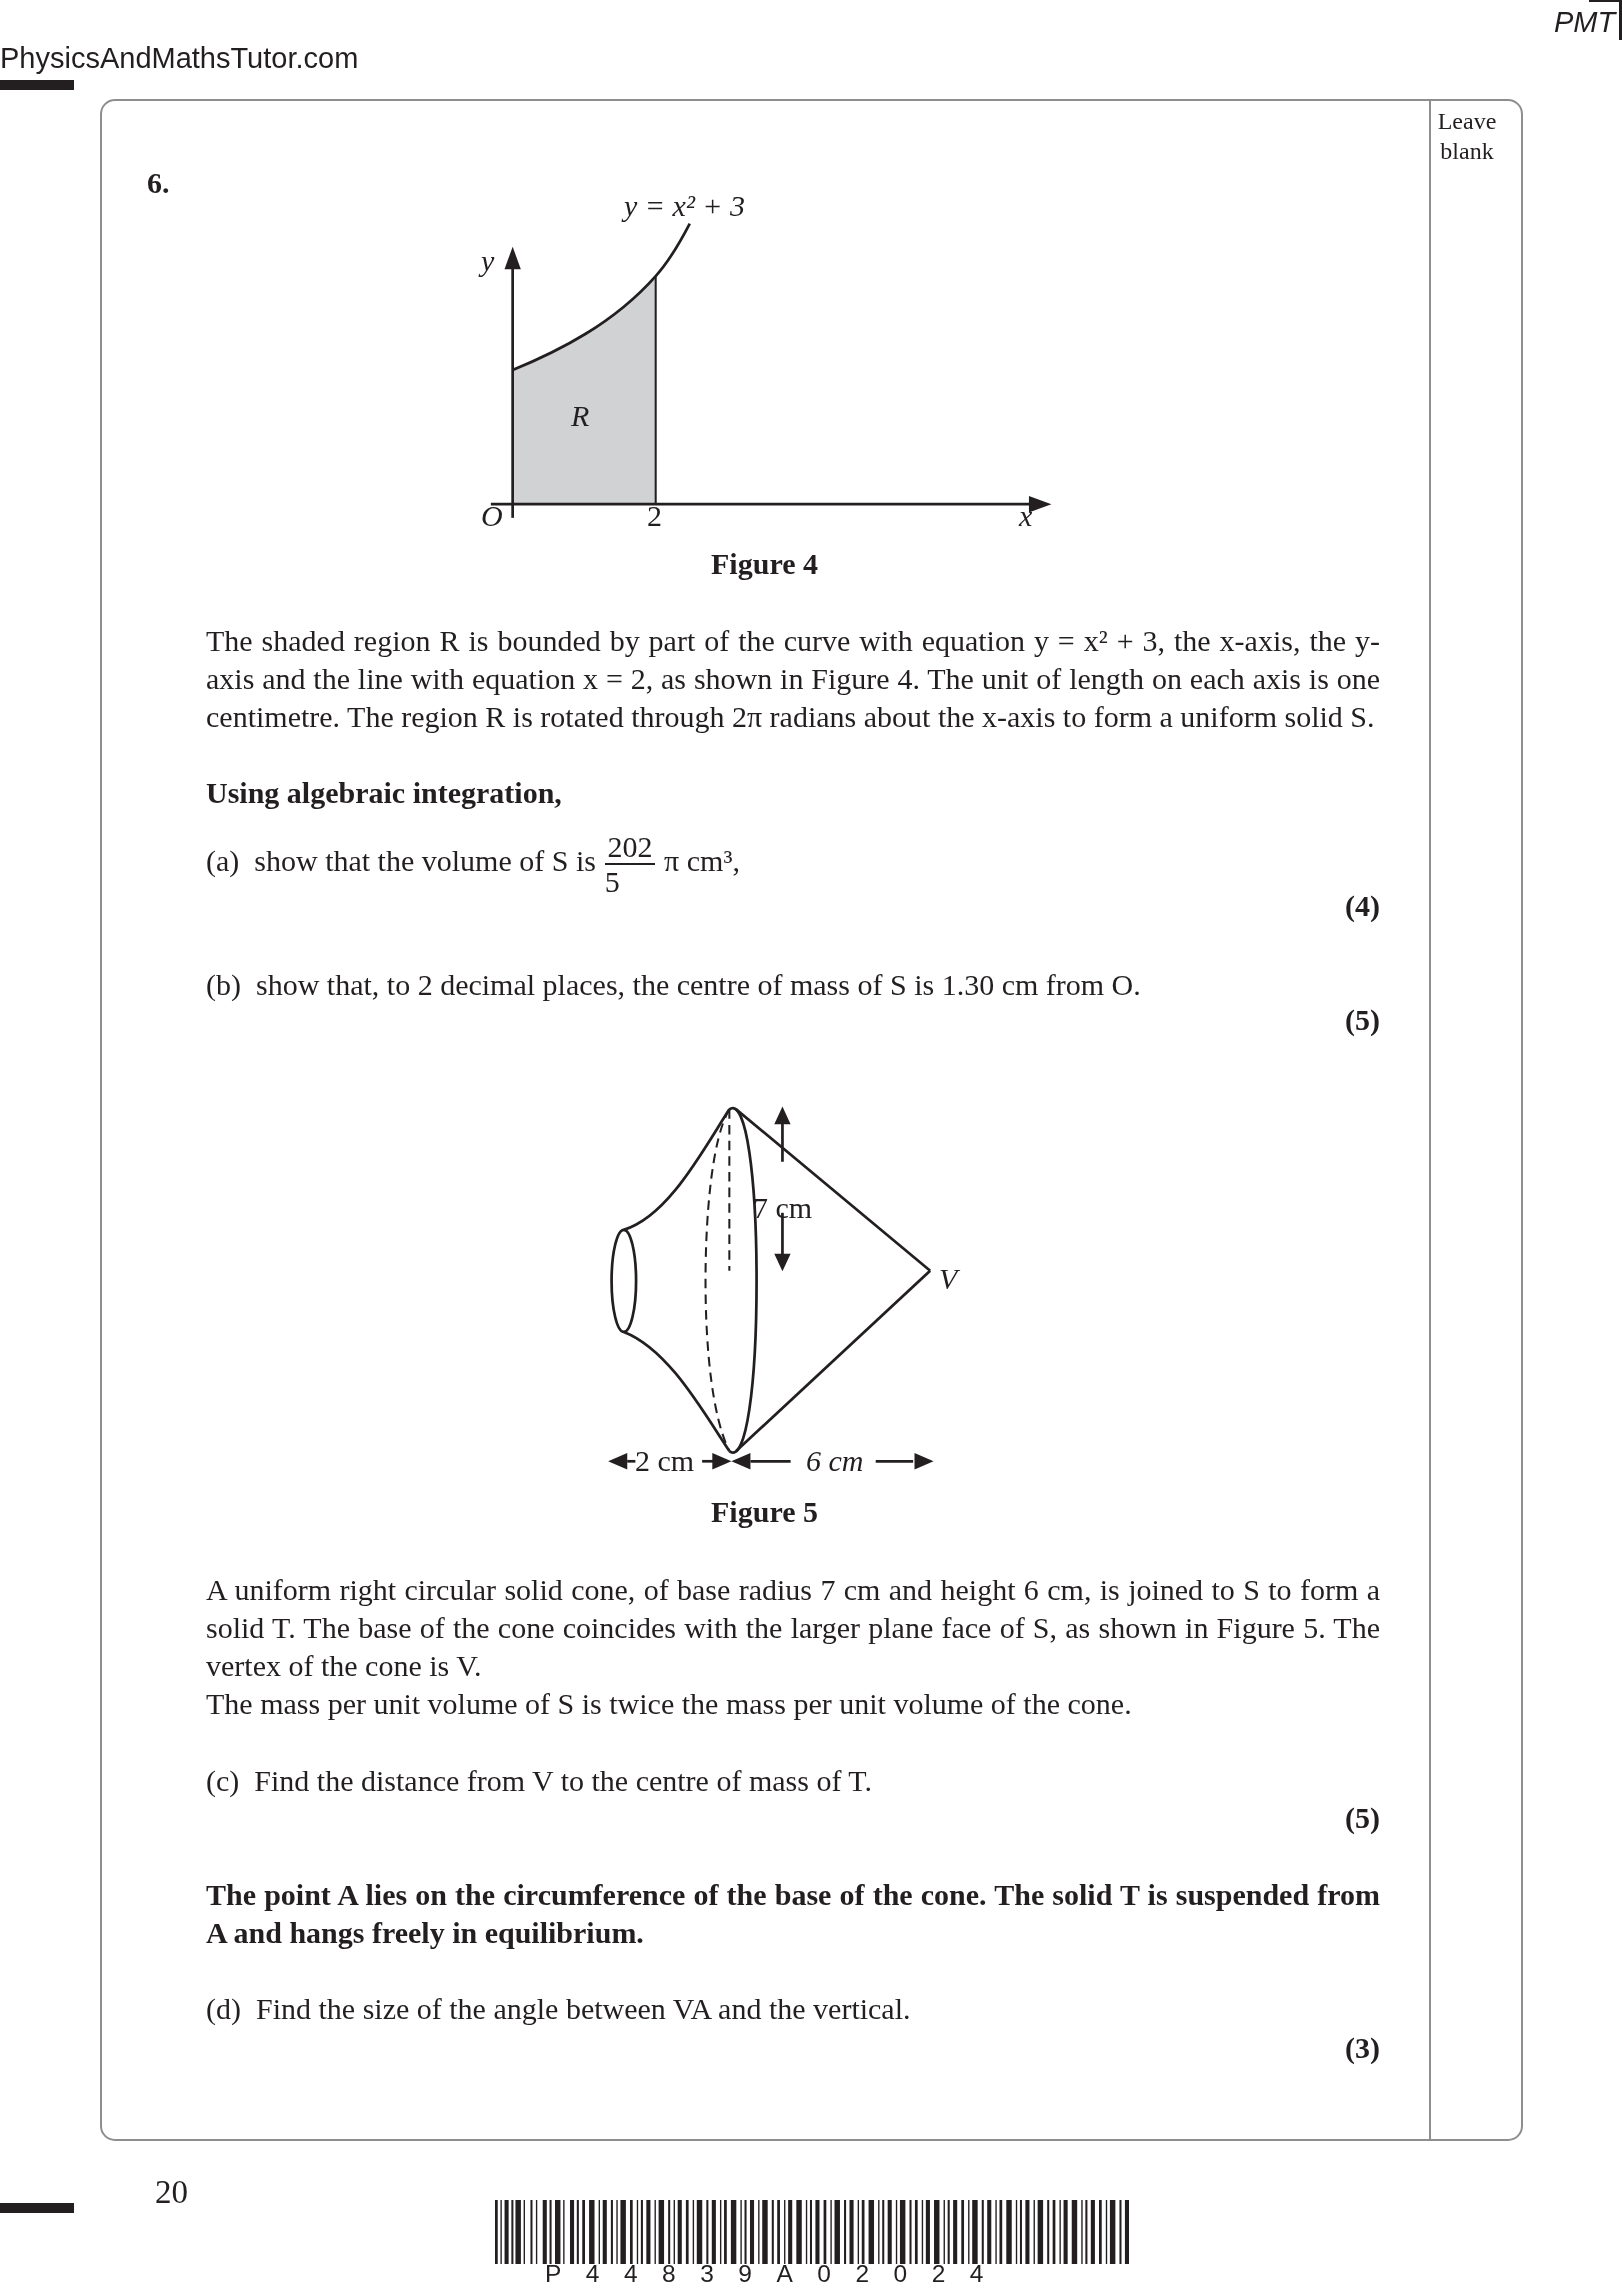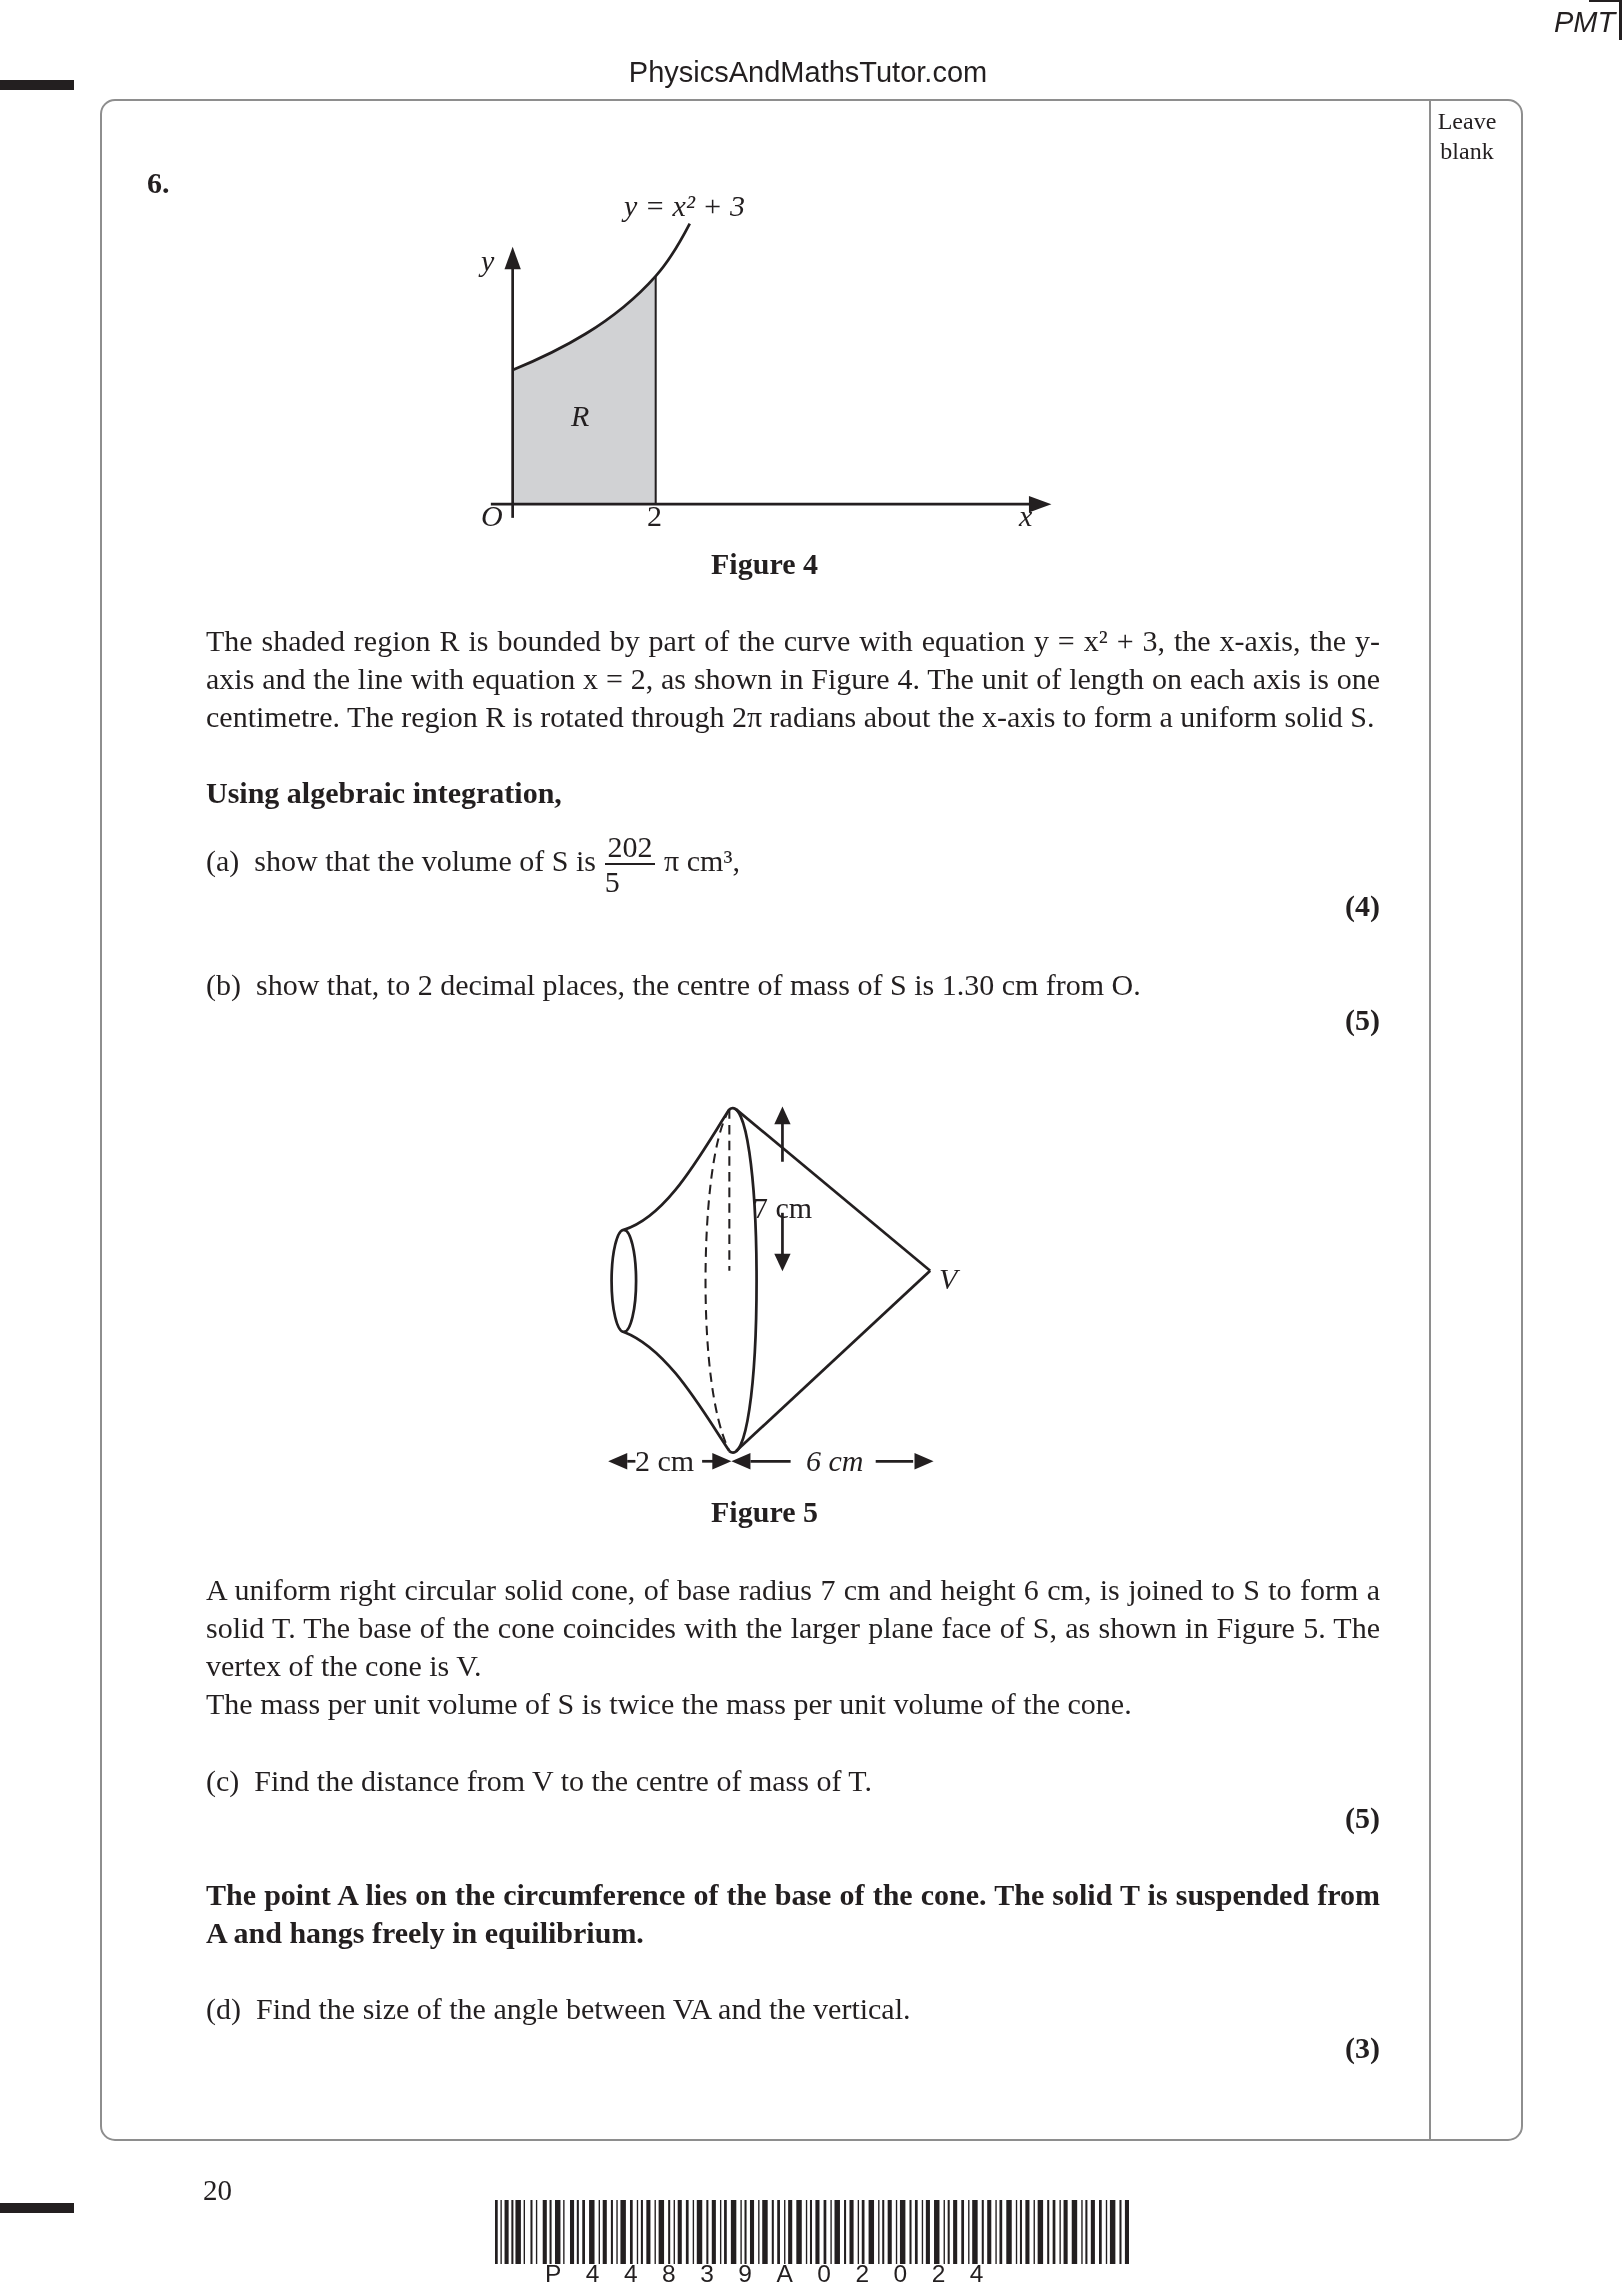--- a/index.html
+++ b/index.html
@@ -1,37 +1,37 @@
 <!DOCTYPE html>
 <html style="font-size:11px"><head>
 <meta charset="utf-8">
 <style>
   html, body { margin:0; padding:0; background:#fff; }
   body { width:1622px; height:2295px; position:relative; overflow:hidden;
          font-family:"Liberation Serif","DejaVu Serif",serif; color:#231f20; }
   .abs { position:absolute; }
   .sans { font-family:"Liberation Sans","DejaVu Sans",sans-serif; }
-  .header-site { left:0; width:1616px; top:56px; text-align:center; font-size:29px; }
+  .header-site { left:0; width:1616px; top:42px; text-align:left; font-size:29px; }
   .pmt { right:6.8px; top:5.5px; font-size:29px; font-style:italic; }
   .pmt-bar { right:0; top:0; width:2.7px; height:40px; background:#231f20; }
   .pmt-top { right:0; top:0; width:33px; height:2px; background:#231f20; }
   .side-mark { left:0; width:74px; height:9.5px; background:#231f20; }
   .frame { left:100px; top:99px; width:1423px; height:2042px; border:2.7px solid #8e8e8e;
            border-radius:15px; box-sizing:border-box; }
   .divider { left:1429px; top:100px; width:2px; height:2039px; background:#8e8e8e; }
   .leave { left:1431px; top:106px; width:72px; text-align:center; font-size:24px; line-height:30px; }
   .qnum { left:147px; top:166px; font-size:30px; font-weight:bold; }
   .para { left:206px; width:1174px; font-size:30px; line-height:38px; text-align:justify; }
   .item { left:206px; font-size:30px; line-height:38px; }
   .marks { left:1309px; width:71px; text-align:right; font-size:30px; font-weight:bold; }
   .fig-cap { font-size:30px; font-weight:bold; text-align:center; width:273px; }
   .frac { display:inline-block; vertical-align:middle; margin:0 1.4px; }
   .frac span { display:block; line-height:33px; }
   .frac .num { border-bottom:2px solid #231f20; padding:0 2.7px; }
-  .page-num { left:155px; top:2174px; font-size:29px;margin-left:48px; }
+  .page-num { left:155px; top:2174px; font-size:33px; }
   .barcode { left:495px; top:2200px; width:634px; height:64px; }
   .barcode-text { left:545px; top:2260px; width:532px; font-size:24.5px; letter-spacing:24.5px; }
 </style>
 </head>
 <body>
 
 <div class="abs pmt-top"></div>
 <div class="abs pmt-bar"></div>
 <div class="abs pmt sans">PMT</div>
 <div class="abs header-site sans">PhysicsAndMathsTutor.com</div>

